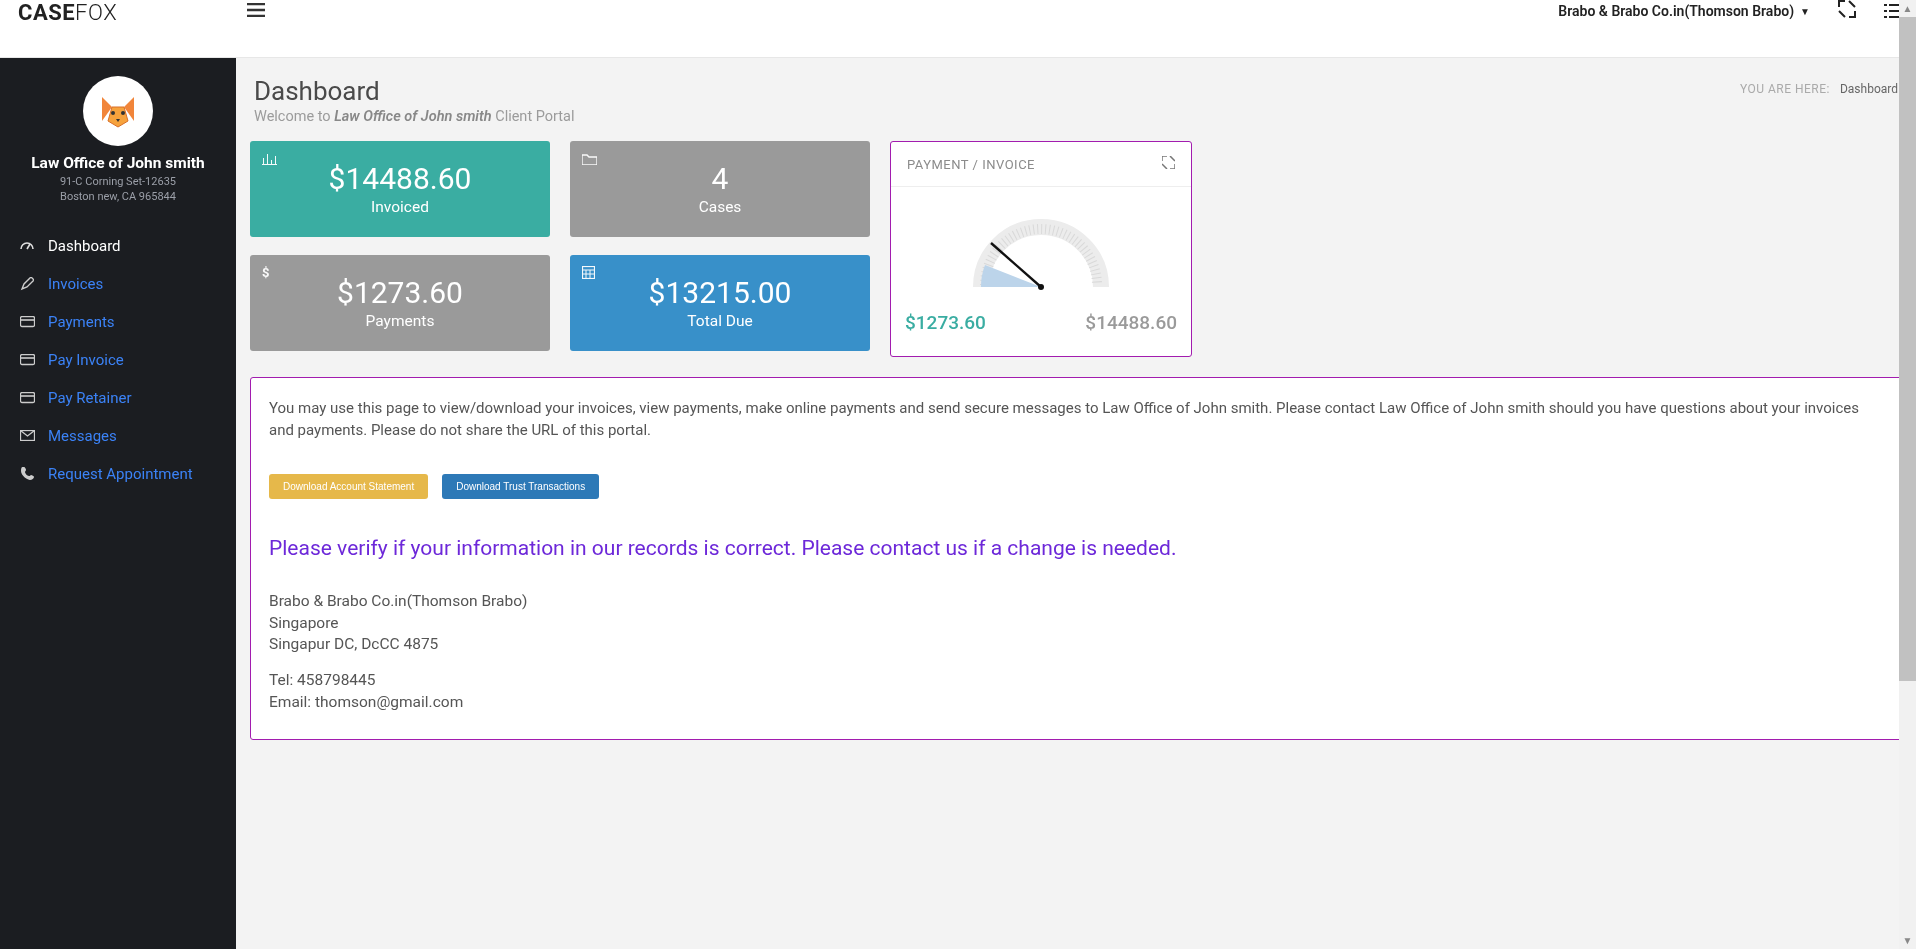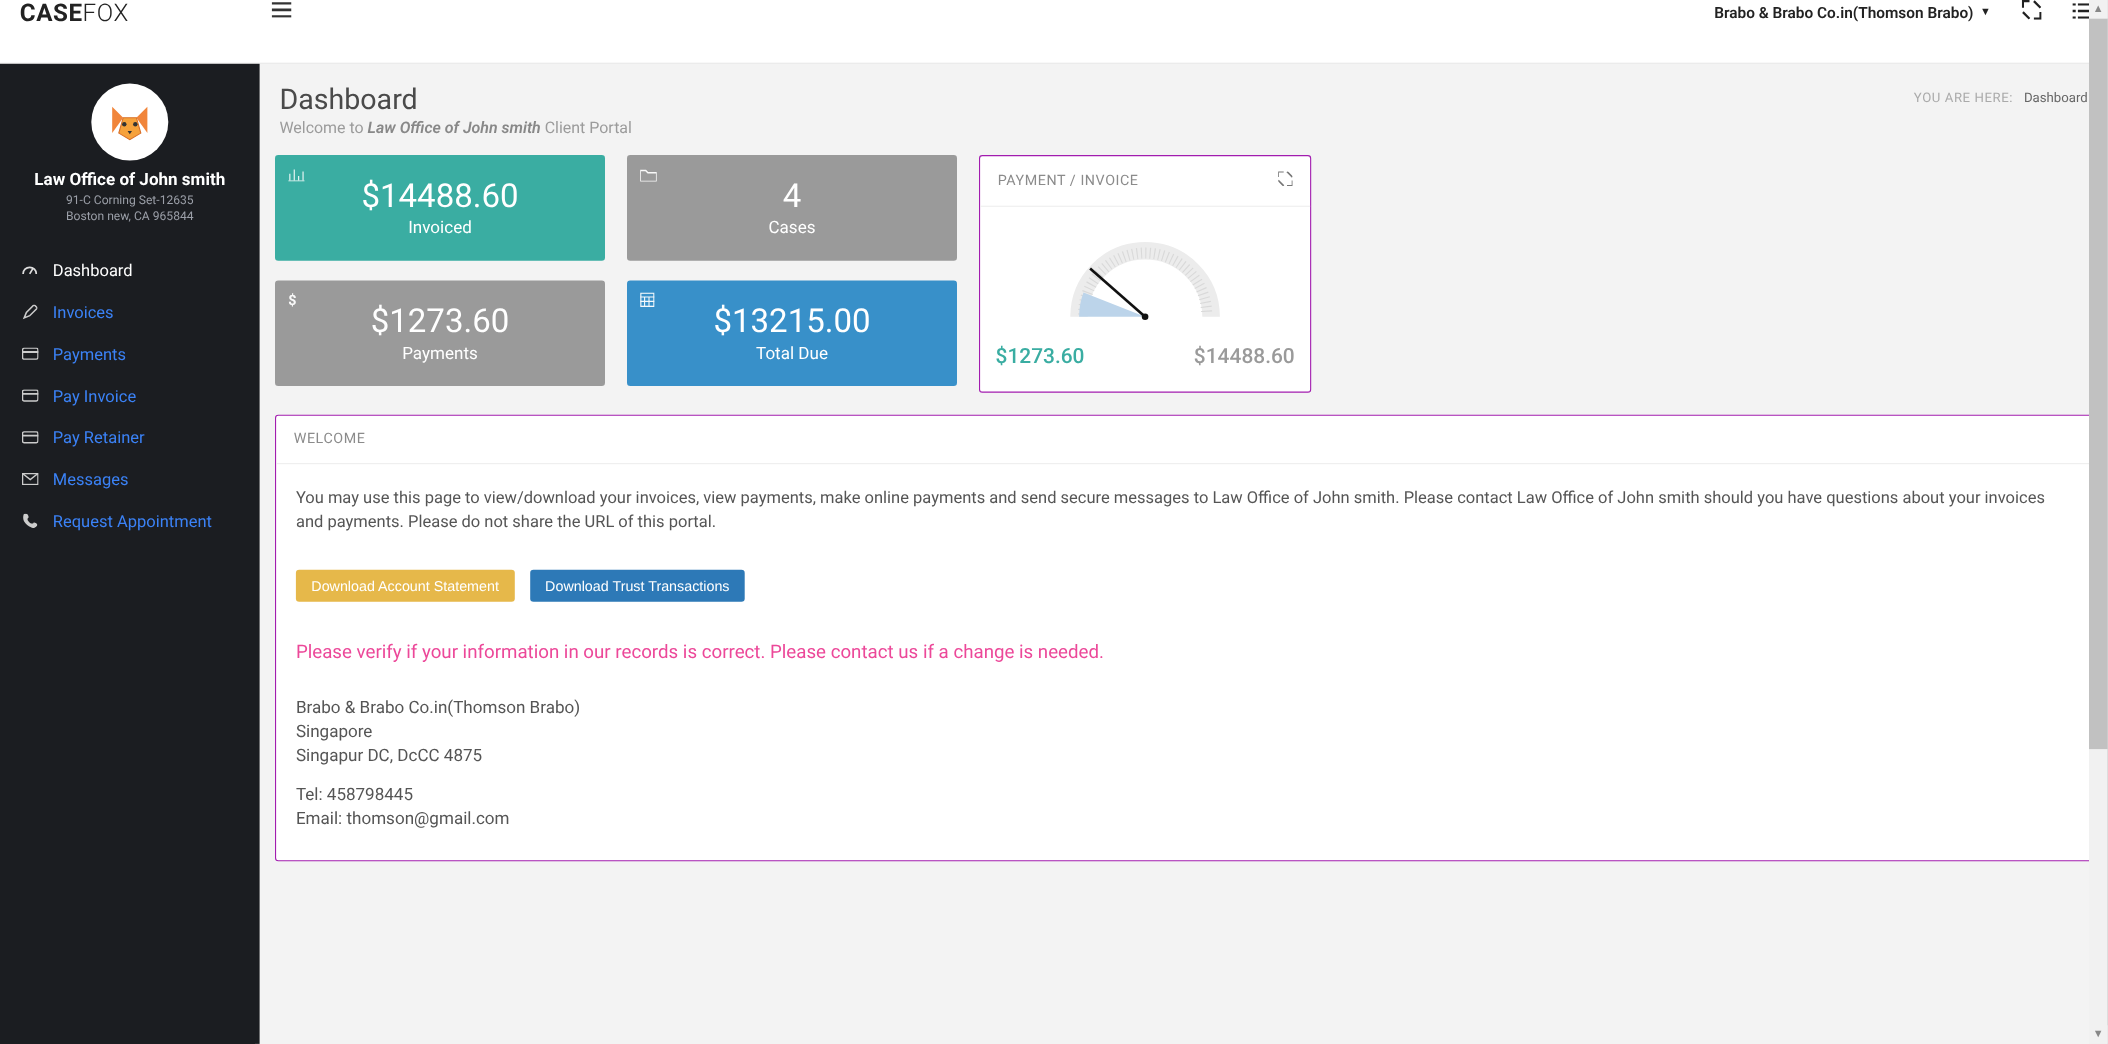--- a/index.html
+++ b/index.html
@@ -57,24 +57,24 @@
   .gauge-body { padding: 20px 14px 18px; display: flex; flex-direction: column; align-items: center; }
   .gauge-svg { width: 160px; height: 90px; }
   .gauge-values { display: flex; justify-content: space-between; width: 100%; margin-top: 14px; font-size: 19px; font-weight: 500; }
   .gauge-values .paid { color: #3aada2; }
   .gauge-values .total { color: #9a9a9a; }
   
   .welcome-panel { margin-top: 20px; }
   .welcome-body { padding: 20px 18px 26px; color: #555; font-size: 15px; line-height: 1.45; }
   .welcome-body p { margin-bottom: 18px; }
   .btn-row { display:flex; gap:14px; margin: 32px 0 34px; }
-  .btn { padding: 7px 14px; font-size: 13px; border-radius: 3px; cursor: pointer; border: none; }
+  .btn { padding: 7px 14px; font-size: 10px; border-radius: 3px; cursor: pointer; border: none; }
   .btn.warn { background: #e6b84a; color: #fff; }
   .btn.primary { background: #2d79b7; color: #fff; }
-  .verify { font-size: 17px; color:#ec4899; margin-bottom: 28px; }
+  .verify { font-size: 21px; color:#6d28d9; margin-bottom: 28px; }
   .contact { font-size: 15.5px; line-height: 1.4; }
   .contact .gap { height: 14px; }
   
   
   .scroll-hint { position: fixed; top:0; right:0; width:17px; height:100%; background:#f1f1f1; }
   .scroll-thumb { position:absolute; top:0; width:100%; height:12px; background:#c1c1c1; }
   .scroll-arrow { position:absolute; width:100%; height:17px; display:flex; align-items:center; justify-content:center; color:#888; font-size:10px; background:#f1f1f1; }
   .scroll-arrow.top{ top:0;} .scroll-arrow.bot{ bottom:0;}
 </style>
 </head>
@@ -264,23 +264,20 @@
           </svg>
           <div class="gauge-values">
             <span class="paid">$1273.60</span>
             <span class="total">$14488.60</span>
           </div>
         </div>
       </div>
     </div>
 
     <div class="panel welcome-panel">
-      <div class="panel-head">
-        <span>WELCOME</span>
-      </div>
       <div class="welcome-body">
         <p>You may use this page to view/download your invoices, view payments, make online payments and send secure messages to Law Office of John smith. Please contact Law Office of John smith should you have questions about your invoices and payments. Please do not share the URL of this portal.</p>
         <div class="btn-row">
           <button class="btn warn">Download Account Statement</button>
           <button class="btn primary">Download Trust Transactions</button>
         </div>
         <div class="verify">Please verify if your information in our records is correct. Please contact us if a change is needed.</div>
         <div class="contact">
           <div>Brabo &amp; Brabo Co.in(Thomson Brabo)</div>
           <div>Singapore</div>

